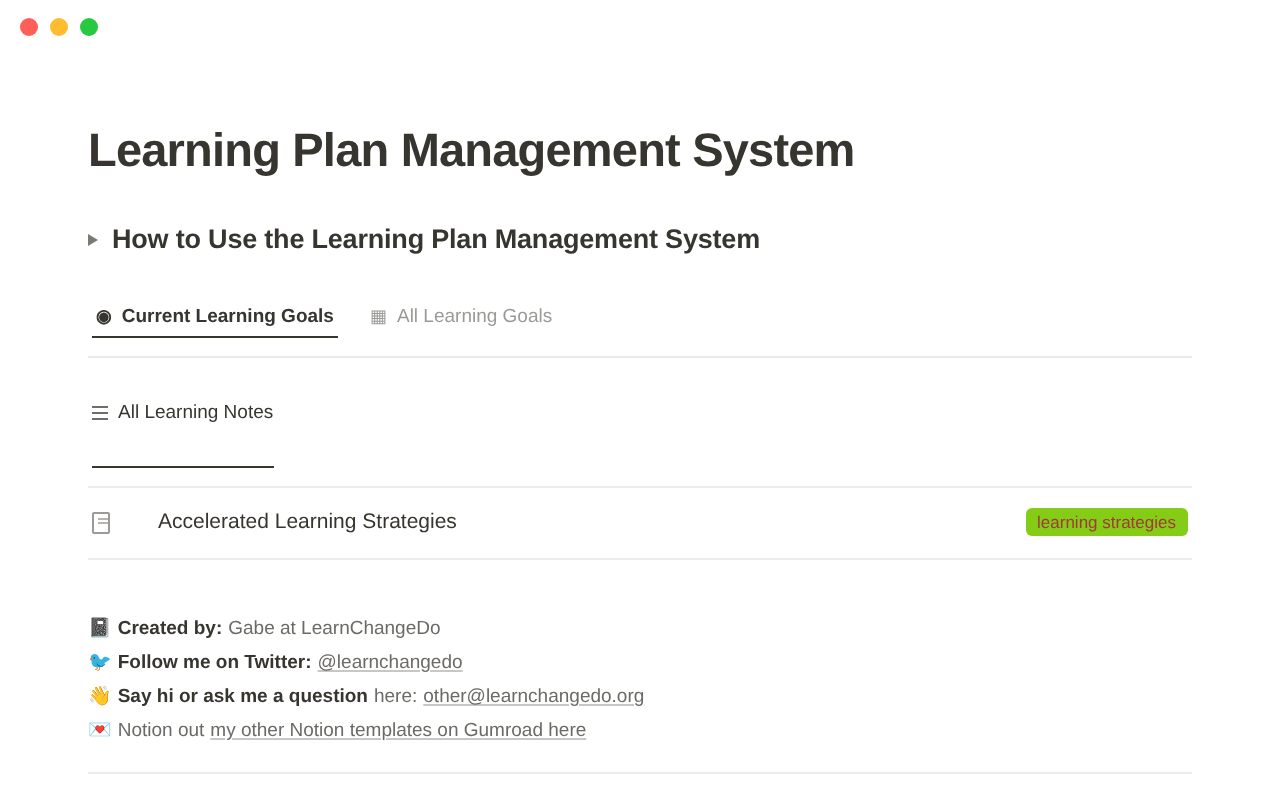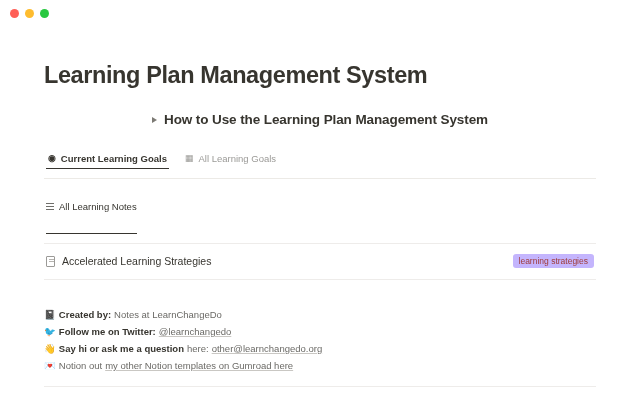--- a/index.html
+++ b/index.html
@@ -38,21 +38,20 @@
     color: #37352f;
     margin-top: 36px;
     margin-left: 0px;
   }
   .toggle-row {
     display: flex;
     align-items: center;
     gap: 7px;
     margin-top: 23px;
     margin-left: 0px;
-    justify-content: center;
   }
   .toggle-arrow {
     width: 0; height: 0;
     border-left: 5px solid #7c7a74;
     border-top: 3.5px solid transparent;
     border-bottom: 3.5px solid transparent;
     display: inline-block;
     margin-top: 1px;
   }
   .toggle-label {
@@ -126,21 +125,21 @@
     display: flex;
     align-items: center;
     justify-content: space-between;
     padding: 10px 2px 11px 2px;
     border-bottom: 1px solid #eeecea;
     cursor: pointer;
   }
   .db-row-left {
     display: flex;
     align-items: center;
-    gap: 7px;
+    gap: 24px;
   }
   .page-icon {
     width: 9px; height: 11px;
     border: 1px solid #9b9a97;
     border-radius: 1px;
     position: relative;
     background: #fff;
   }
   .page-icon:before {
     content: "";
@@ -151,21 +150,21 @@
     content: "";
     position: absolute; left: 1.5px; top: 4.5px;
     width: 5px; height: 1px; background: #b6b4b0;
   }
   .db-row-title {
     font-size: 10.5px;
     color: #37352f;
   }
   .tag {
     font-size: 8.5px;
-    background: #c4b5fd;
+    background: #84cc16;
     color: #9f3a38;
     border-radius: 3px;
     padding: 2px 6px;
     white-space: nowrap;
   }
 
   .footer {
     margin-top: 26px;
   }
   .footer-line {
@@ -239,21 +238,21 @@
         <span class="db-row-title">Accelerated Learning Strategies</span>
       </div>
       <span class="tag">learning strategies</span>
     </div>
 
     <div class="footer">
 
       <div class="footer-line">
         <span class="emoji">📓</span>
         <b>Created by:</b>
-        <span class="muted"> Notes at LearnChangeDo</span>
+        <span class="muted"> Gabe at LearnChangeDo</span>
       </div>
 
       <div class="footer-line">
         <span class="emoji">🐦</span>
         <b>Follow me on Twitter:</b>
         <a href="#">@learnchangedo</a>
       </div>
 
       <div class="footer-line">
         <span class="emoji">👋</span>

